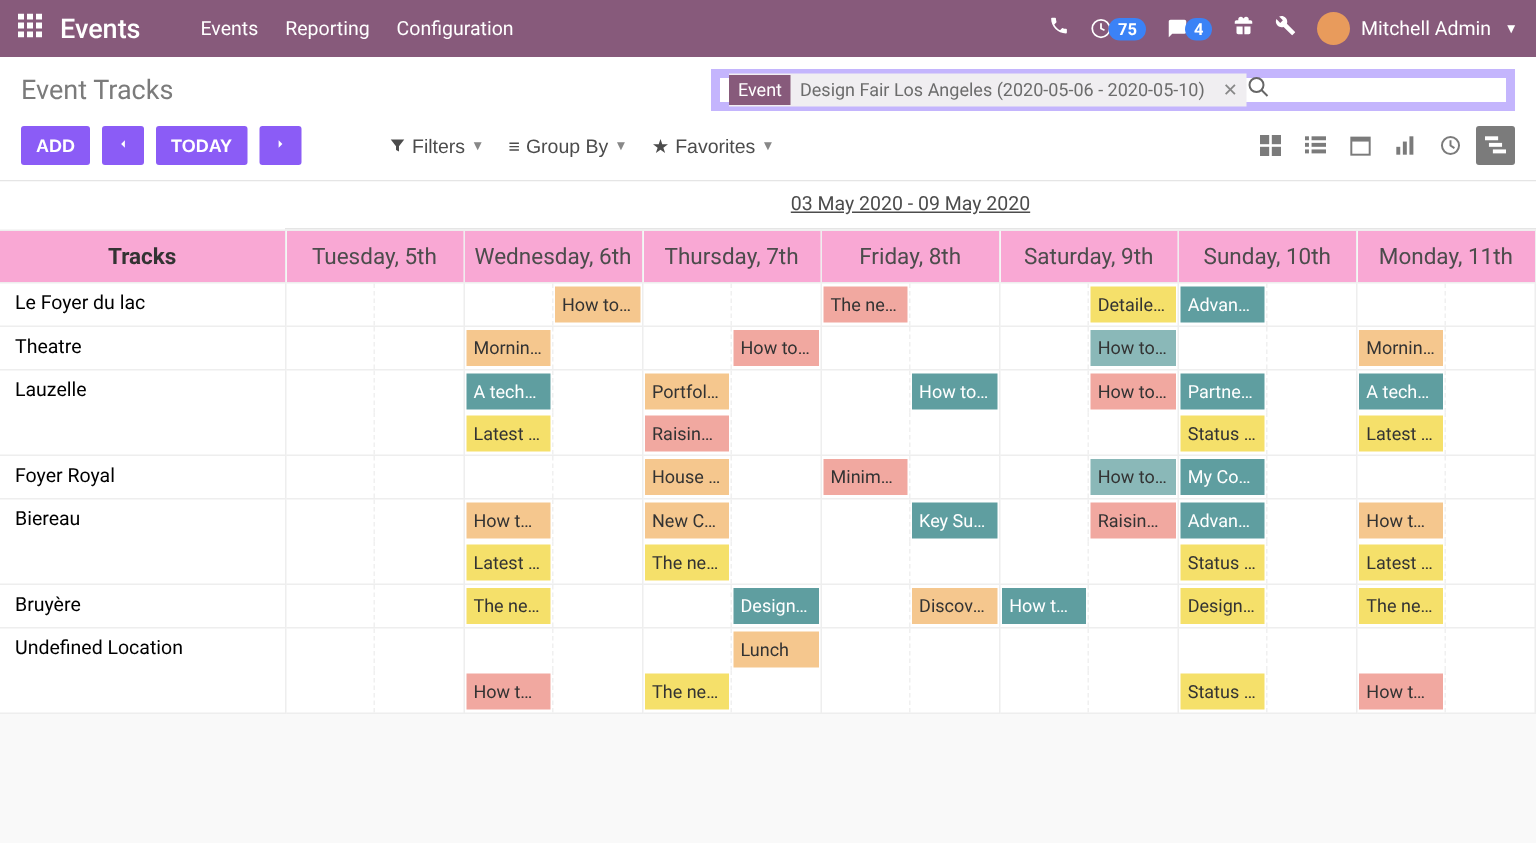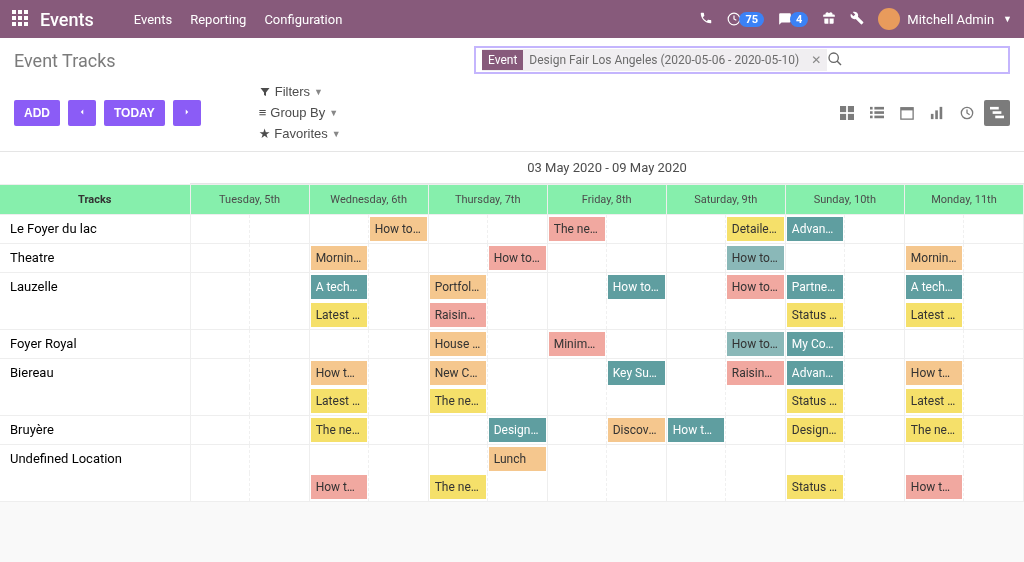--- a/index.html
+++ b/index.html
@@ -15,50 +15,50 @@
 .navbar .badge { background: #3b82f6; color: #fff; border-radius: 10px; padding: 1px 6px; font-size: 11px; font-weight: bold; margin-left: -2px; }
 .navbar .icon { cursor: pointer; font-size: 14px; }
 .navbar .company { cursor: pointer; }
 .navbar .user { display: flex; align-items: center; gap: 7px; cursor: pointer; }
 .navbar .avatar { width: 22px; height: 22px; border-radius: 50%; background: #e89b5c; display: inline-block; }
 .navbar .caret { font-size: 9px; margin-left: 2px; }
 
 .controlbar { background: #fff; padding: 8px 14px 10px; border-bottom: 1px solid #e5e5e5; }
 .controlbar-row1 { display: flex; align-items: center; gap: 20px; }
 .breadcrumb { font-size: 18px; color: #7b7b7b; flex: 0 0 440px; }
-.searchbox { flex: 1; display: flex; align-items: center; border: 2px solid #c4b5fd; background: #fff; height: 28px; padding: 0 6px; }
+.searchbox { flex: 1; display: flex; align-items: center; border: 6px solid #c4b5fd; background: #fff; height: 28px; padding: 0 6px; }
 .facet { display: flex; align-items: center; background: #f0eef1; height: 22px; font-size: 12px; }
 .facet .facet-label { background: #875A7B; color: #fff; padding: 3px 6px; }
 .facet .facet-value { color: #6c6c6c; padding: 0 6px; }
 .facet .facet-x { color: #888; padding: 0 6px; cursor: pointer; }
 .searchbox input { flex: 1; border: none; outline: none; font-size: 13px; padding: 0 6px; color: #555; }
 .searchbox .search-icon { color: #666; cursor: pointer; }
 
 .controlbar-row2 { display: flex; align-items: center; margin-top: 10px; gap: 8px; }
 .btn-teal { background: #8b5cf6; color: #fff; border: none; padding: 6px 10px; font-size: 12px; font-weight: bold; cursor: pointer; border-radius: 2px; }
 .btn-teal.icon-btn { padding: 6px 9px; }
 .period-group { display: flex; gap: 0; margin-left: 4px; }
 .period-btn { border: none; background: transparent; color: #00a09d; padding: 6px 10px; font-size: 12px; cursor: pointer; }
 .period-btn.active { background: #dcdcdc; color: #4c4c4c; border-radius: 2px; }
 
-.filters-group { margin-left: 50px; display: flex; gap: 6px; flex-direction: column; }
+.filters-group { margin-left: 50px; display: flex; gap: 16px; }
 .filter-btn { background: transparent; border: none; color: #4c4c4c; font-size: 13px; cursor: pointer; display: flex; align-items: center; gap: 4px; }
 .filter-btn .caret-sm { font-size: 9px; color: #888; }
 
 .view-switch { margin-left: auto; display: flex; gap: 4px; }
 .view-btn { width: 26px; height: 26px; border: none; background: transparent; color: #7b7b7b; cursor: pointer; display: flex; align-items: center; justify-content: center; font-size: 14px; border-radius: 2px; }
 .view-btn.active { background: #7b7b7b; color: #fff; }
 
 .gantt { background: #fff; overflow-x: auto; }
-.gantt-header-daterange { text-align: center; padding: 8px; font-size: 13px; border-bottom: 1px solid #e5e5e5; margin-left: 190px; }
+.gantt-header-daterange { text-align: center; padding: 8px; font-size: 13px; border-bottom: 1px solid #e5e5e5; margin-left: 190px; text-decoration: underline; }
 .gantt-table { display: table; width: 100%; border-collapse: collapse; }
 .gantt-row { display: table-row; }
 .gantt-cell { display: table-cell; border: 1px solid #eee; vertical-align: top; padding: 0; }
 .gantt-cell.rowlabel { width: 190px; min-width: 190px; padding: 6px 10px; font-size: 13px; color: #000000; border-left: none; }
-.gantt-cell.header { text-align: center; padding: 8px 4px; font-size: 11px; color: #4c4c4c; background: #86efac; position: relative; }
+.gantt-cell.header { text-align: center; padding: 8px 4px; font-size: 15px; color: #4c4c4c; background: #f9a8d4; position: relative; }
 .gantt-cell.header.rowlabel { font-weight: bold; color: #333; }
 .daycol { width: 119px; min-width: 119px; }
 .subcells { display: flex; height: 100%; min-height: 28px; }
 .halfcell { width: 50%; border-right: 1px dashed #f0f0f0; padding: 1px; }
 .halfcell:last-child { border-right: none; }
 .pill { font-size: 12px; color: #333; padding: 4px 5px; white-space: nowrap; overflow: hidden; text-overflow: ellipsis; cursor: pointer; margin: 1px 0; height: 24px; line-height: 16px; }
 .pill.c-orange { background: #f5c78e; }
 .pill.c-red { background: #f1a8a0; }
 .pill.c-yellow { background: #f5e06a; }
 .pill.c-teal { background: #5f9ea0; color: #fff; }

